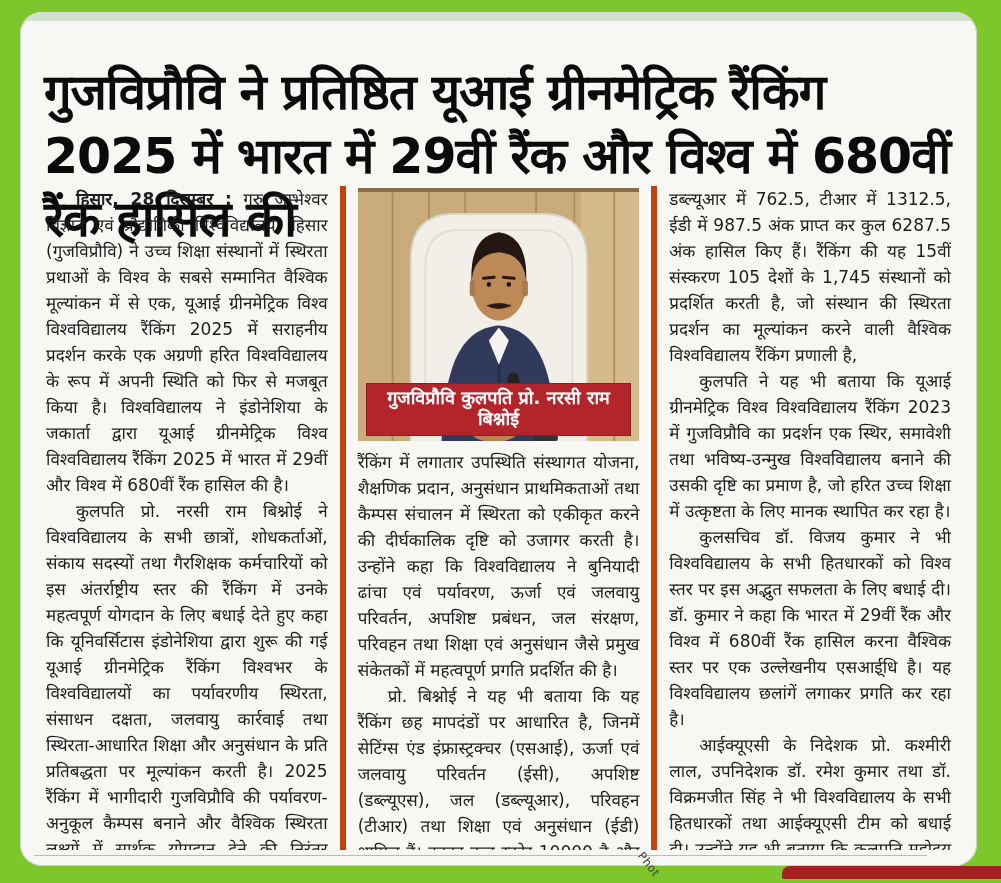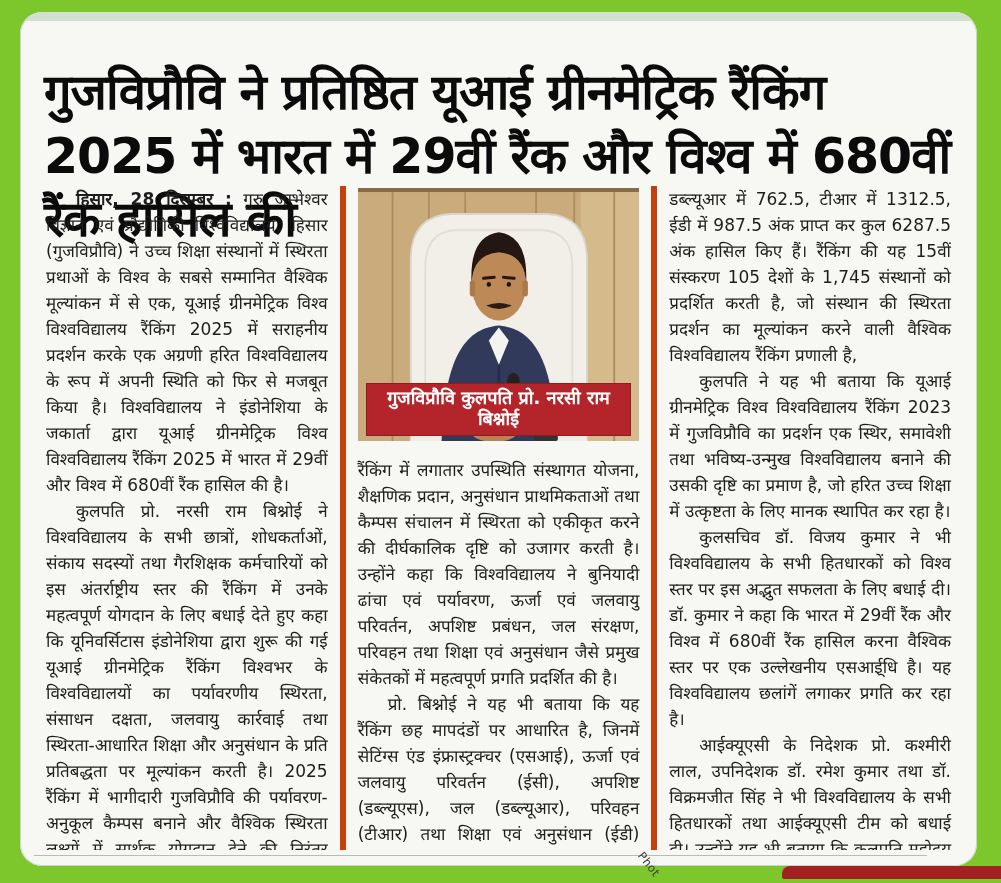--- a/index.html
+++ b/index.html
@@ -71,21 +71,21 @@
 
   <div class="content">
 
     <div class="col">
       <p><span class="dateline">हिसार, 28 दिसम्बर :</span> <span>गुरु जम्भेश्वर विज्ञान एवं प्रौद्योगिकी विश्वविद्यालय, हिसार (गुजविप्रौवि) ने उच्च शिक्षा संस्थानों में स्थिरता प्रथाओं के विश्व के सबसे सम्मानित वैश्विक मूल्यांकन में से एक, यूआई ग्रीनमेट्रिक विश्व विश्वविद्यालय रैंकिंग 2025 में सराहनीय प्रदर्शन करके एक अग्रणी हरित विश्वविद्यालय के रूप में अपनी स्थिति को फिर से मजबूत किया है। विश्वविद्यालय ने इंडोनेशिया के जकार्ता द्वारा यूआई ग्रीनमेट्रिक विश्व विश्वविद्यालय रैंकिंग 2025 में भारत में 29वीं और विश्व में 680वीं रैंक हासिल की है।</span></p>
       <p>कुलपति प्रो. नरसी राम बिश्नोई ने विश्वविद्यालय के सभी छात्रों, शोधकर्ताओं, संकाय सदस्यों तथा गैरशिक्षक कर्मचारियों को इस अंतर्राष्ट्रीय स्तर की रैंकिंग में उनके महत्वपूर्ण योगदान के लिए बधाई देते हुए कहा कि यूनिवर्सिटास इंडोनेशिया द्वारा शुरू की गई यूआई ग्रीनमेट्रिक रैंकिंग विश्वभर के विश्वविद्यालयों का पर्यावरणीय स्थिरता, संसाधन दक्षता, जलवायु कार्रवाई तथा स्थिरता-आधारित शिक्षा और अनुसंधान के प्रति प्रतिबद्धता पर मूल्यांकन करती है। 2025 रैंकिंग में भागीदारी गुजविप्रौवि की पर्यावरण-अनुकूल कैम्पस बनाने और वैश्विक स्थिरता लक्ष्यों में सार्थक योगदान देने की निरंतर समर्पण को दर्शाती है।</p>
 
     </div>
 
     <div class="col">
-      <figure class="photo-fig" style="margin:2px 0 16px;">
+      <figure class="photo-fig" style="margin:2px 0 8px;">
         <svg viewBox="0 0 310 252" preserveAspectRatio="none">
 
           <rect x="0" y="0" width="310" height="252" fill="#c9ab7c"></rect>
           <rect x="245" y="0" width="65" height="252" fill="#d8bf92" opacity="0.75"></rect>
           <g stroke="#ad8c5f" stroke-width="2">
             <line x1="38" y1="0" x2="38" y2="252"></line>
             <line x1="78" y1="0" x2="78" y2="252"></line>
             <line x1="118" y1="0" x2="118" y2="252"></line>
             <line x1="196" y1="0" x2="196" y2="252"></line>
             <line x1="238" y1="0" x2="238" y2="252"></line>

